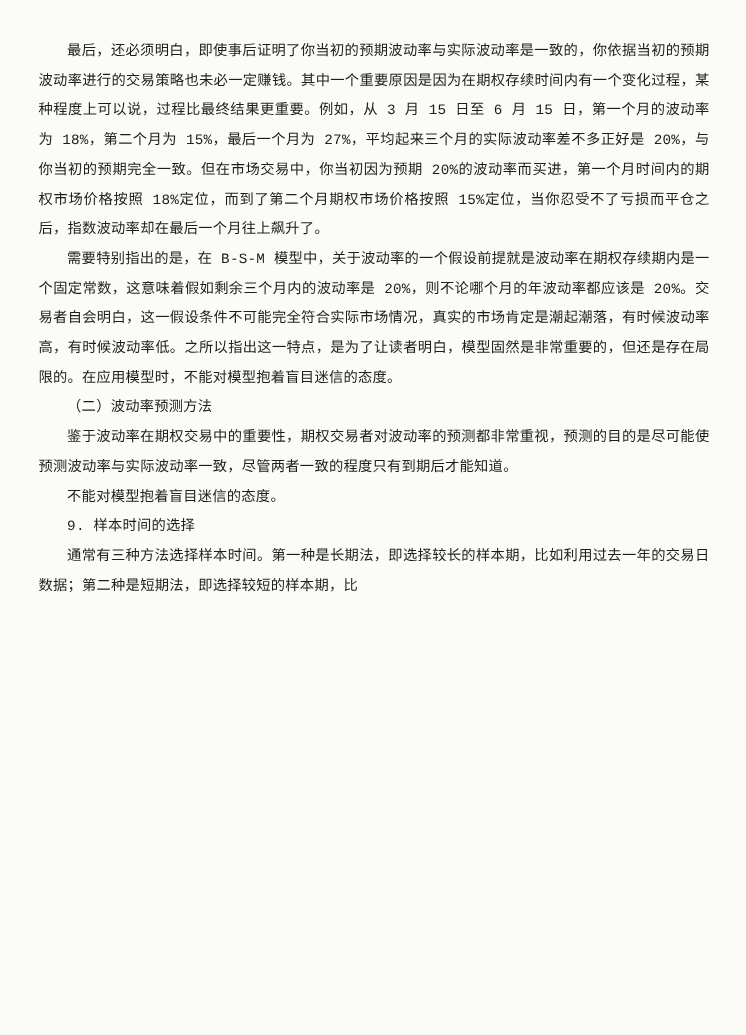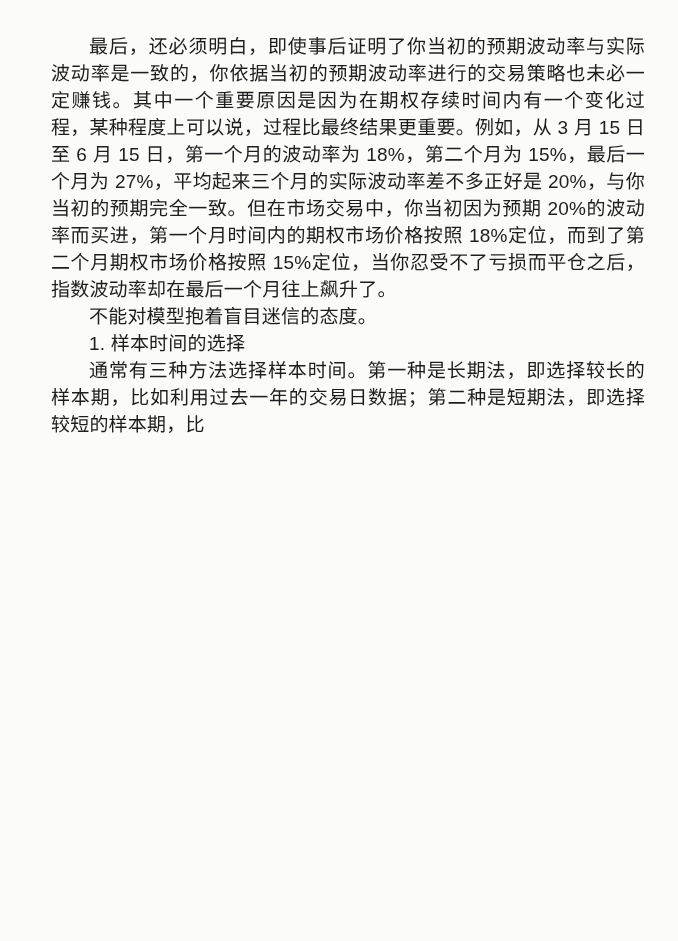--- a/index.html
+++ b/index.html
@@ -8,24 +8,24 @@
     background: #f2f2ee;
   }
   .page {
     position: relative;
     box-sizing: border-box;
     width: 678px;
     height: 941px;
     margin: 0;
     background: #fbfbf8;
     color: #1d1d1d;
-    font-family: Liberation Sans, sans-serif;
-    font-size: 19px;
+    font-family: Liberation Mono, monospace;
+    font-size: 13px;
     line-height: 27px;
-    padding: 33px 33px 0 51px;
+    padding: 33px 33px 0 35px;
     overflow: hidden;
   }
   .para {
     margin: 0;
     text-align: justify;
     text-indent: 2em;
     letter-spacing: 0.2px;
     word-break: break-all;
   }
   .heading {
@@ -33,16 +33,19 @@
     text-align: left;
     text-indent: 2em;
     letter-spacing: 0.2px;
   }
 </style>
 </head>
 <body>
 
 <div class="page">
   <p class="para">最后，还必须明白，即使事后证明了你当初的预期波动率与实际波动率是一致的，你依据当初的预期波动率进行的交易策略也未必一定赚钱。其中一个重要原因是因为在期权存续时间内有一个变化过程，某种程度上可以说，过程比最终结果更重要。例如，从 3 月 15 日至 6 月 15 日，第一个月的波动率为 18%，第二个月为 15%，最后一个月为 27%，平均起来三个月的实际波动率差不多正好是 20%，与你当初的预期完全一致。但在市场交易中，你当初因为预期 20%的波动率而买进，第一个月时间内的期权市场价格按照 18%定位，而到了第二个月期权市场价格按照 15%定位，当你忍受不了亏损而平仓之后，指数波动率却在最后一个月往上飙升了。</p>
+  <p class="para">需要特别指出的是，在 B-S-M 模型中，关于波动率的一个假设前提就是波动率在期权存续期内是一个固定常数，这意味着假如剩余三个月内的波动率是 20%，则不论哪个月的年波动率都应该是 20%。交易者自会明白，这一假设条件不可能完全符合实际市场情况，真实的市场肯定是潮起潮落，有时候波动率高，有时候波动率低。之所以指出这一特点，是为了让读者明白，模型固然是非常重要的，但还是存在局限的。在应用模型时，不能对模型抱着盲目迷信的态度。</p>
+  <p class="heading">（二）波动率预测方法</p>
+  <p class="para">鉴于波动率在期权交易中的重要性，期权交易者对波动率的预测都非常重视，预测的目的是尽可能使预测波动率与实际波动率一致，尽管两者一致的程度只有到期后才能知道。</p>
   <p class="para">不能对模型抱着盲目迷信的态度。</p>
-  <p class="heading">1. 样本时间的选择</p>
+  <p class="heading">9. 样本时间的选择</p>
   <p class="para">通常有三种方法选择样本时间。第一种是长期法，即选择较长的样本期，比如利用过去一年的交易日数据；第二种是短期法，即选择较短的样本期，比</p>
 </div>
 
 </body></html>

